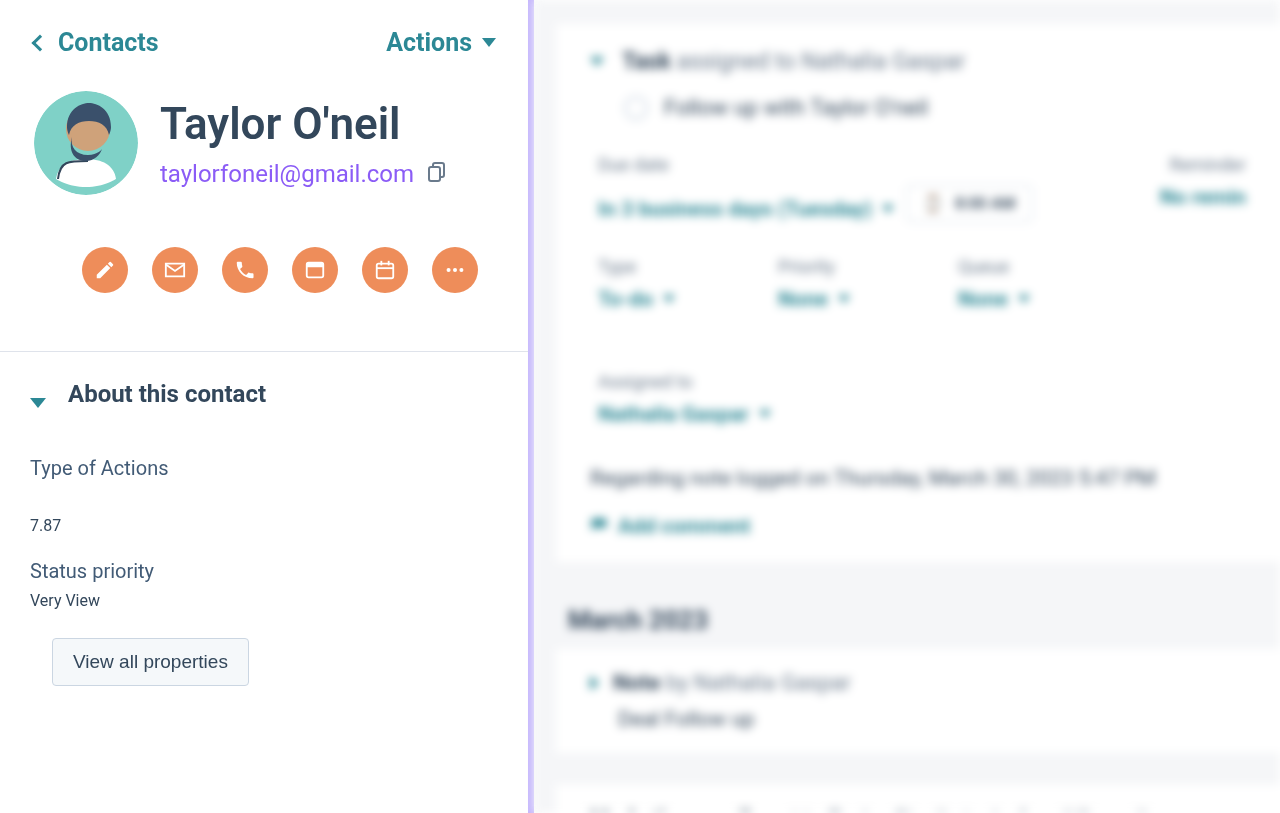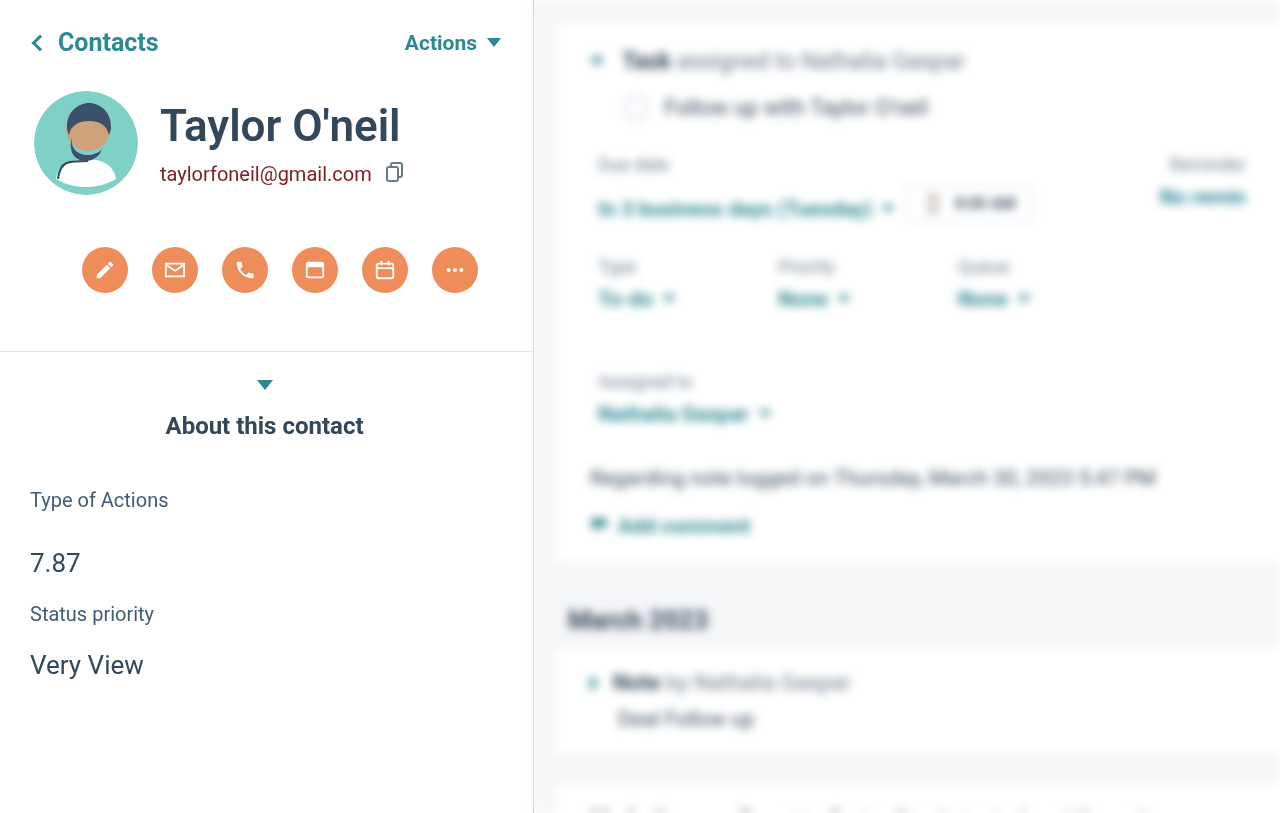--- a/index.html
+++ b/index.html
@@ -4,63 +4,63 @@
 <style>
   * { box-sizing: border-box; margin: 0; padding: 0; }
   html, body { width: 1280px; height: 813px; font-family: -apple-system, BlinkMacSystemFont, "Segoe UI", Roboto, Arial, sans-serif; color: #33475b; background: #fff; overflow: hidden; }
   .app { display: flex; width: 100%; height: 100%; }
 
   
   .left {
     width: 534px;
     min-width: 534px;
     background: #fff;
-    border-right: 1px solid #c4b5fd;
+    border-right: 6px solid #c4b5fd;
     box-shadow: 0 0 20px rgba(0,0,0,.06);
     display: flex;
     flex-direction: column;
   }
   .left-top {
     padding: 28px 32px 28px 34px;
   }
   .topline {
     display: flex; align-items: center; justify-content: space-between;
   }
   .back {
     display: inline-flex; align-items: center; gap: 12px; color: #2c8895; font-weight: 700; font-size: 25px; cursor: pointer;
   }
   .back .chev { width: 12px; height: 12px; border-left: 3px solid #2c8895; border-bottom: 3px solid #2c8895; transform: rotate(45deg); }
   .actions {
-    display: inline-flex; align-items: center; gap: 10px; color: #2c8895; font-weight: 700; font-size: 21px; cursor: pointer;
+    display: inline-flex; align-items: center; gap: 10px; color: #2c8895; font-weight: 700; font-size: 25px; cursor: pointer;
   }
   .actions .caret { width: 0; height: 0; border-left: 7px solid transparent; border-right: 7px solid transparent; border-top: 9px solid #2c8895; }
 
   .identity { display: flex; gap: 22px; align-items: center; margin-top: 34px; }
   .avatar { width: 104px; height: 104px; border-radius: 50%; overflow: hidden; flex: 0 0 auto; }
   .name { font-size: 44px; font-weight: 600; color: #33475b; }
   .emailrow { display: flex; align-items: center; gap: 14px; margin-top: 10px; }
-  .email { font-size: 20px; color: #7f1d1d; }
+  .email { font-size: 24px; color: #8b5cf6; }
   .copy-icon svg { width: 18px; height: 20px; }
 
   .action-buttons { display: flex; gap: 24px; margin: 52px 0 0 48px; }
   .abtn { width: 46px; height: 46px; border-radius: 50%; background: #ee8d5a; display: flex; align-items: center; justify-content: center; cursor: pointer; }
   .abtn svg { width: 22px; height: 22px; fill: #fff; }
   .abtn.more svg circle { fill: #fff; }
 
   .divider { height: 1px; background: #dfe3eb; margin-top: 30px; }
 
   .about-section { padding: 28px 34px 26px 30px; }
-  .section-hdr { display: flex; align-items: center; gap: 22px; cursor: pointer; flex-direction: column; }
+  .section-hdr { display: flex; align-items: flex-end; gap: 22px; cursor: pointer; }
   .section-hdr .caret-down { width: 0; height: 0; border-left: 8px solid transparent; border-right: 8px solid transparent; border-top: 10px solid #2c8895; }
   .section-title { font-size: 24px; font-weight: 700; color: #33475b; }
 
   .prop { margin-top: 38px; }
   .prop + .prop { margin-top: 38px; }
   .prop-label { font-size: 20px; color: #425b76; }
-  .prop-value { font-size: 26px; color: #33475b; margin-top: 24px; }
+  .prop-value { font-size: 16px; color: #33475b; margin-top: 8px; }
 
   .prop-buttons { display: flex; gap: 16px; margin-top: 28px; margin-left: 22px; }
   .gbtn { border: 1px solid #cbd6e2; background: #f5f8fa; color: #33475b; font-size: 19px; padding: 12px 20px; border-radius: 4px; cursor: pointer; }
 
   
   .right { flex: 1; background: #f5f6f8; filter: blur(5px); position: relative; padding: 24px 0 0 0; overflow: hidden; }
   .card { background: #fff; margin: 0 0 22px 22px; border-radius: 4px; padding: 24px 34px; box-shadow: 0 1px 2px rgba(0,0,0,.04); }
   .collapse-row { display: flex; align-items: center; gap: 18px; }
   .caret-teal { width: 0; height: 0; border-left: 7px solid transparent; border-right: 7px solid transparent; border-top: 9px solid #2c8895; }
   .caret-teal.right-dir { border-top: 7px solid transparent; border-bottom: 7px solid transparent; border-left: 9px solid #2c8895; border-right: 0; }
@@ -184,20 +184,21 @@
       <div class="prop" style="margin-top:36px">
         <div class="prop-value">7.87</div>
       </div>
 
       <div class="prop" style="margin-top:24px">
         <div class="prop-label">Status priority</div>
         <div class="prop-value">Very View</div>
       </div>
 
       <div class="prop-buttons">
+        <button class="gbtn">View all properties</button>
       </div>
     </div>
   </div>
 
   <div class="right">
     <div class="card">
       <div class="collapse-row">
         <span class="caret-teal"></span>
         <span class="taskline"><strong>Task</strong> <span>assigned to Nathalia Gaspar</span></span>
       </div>

